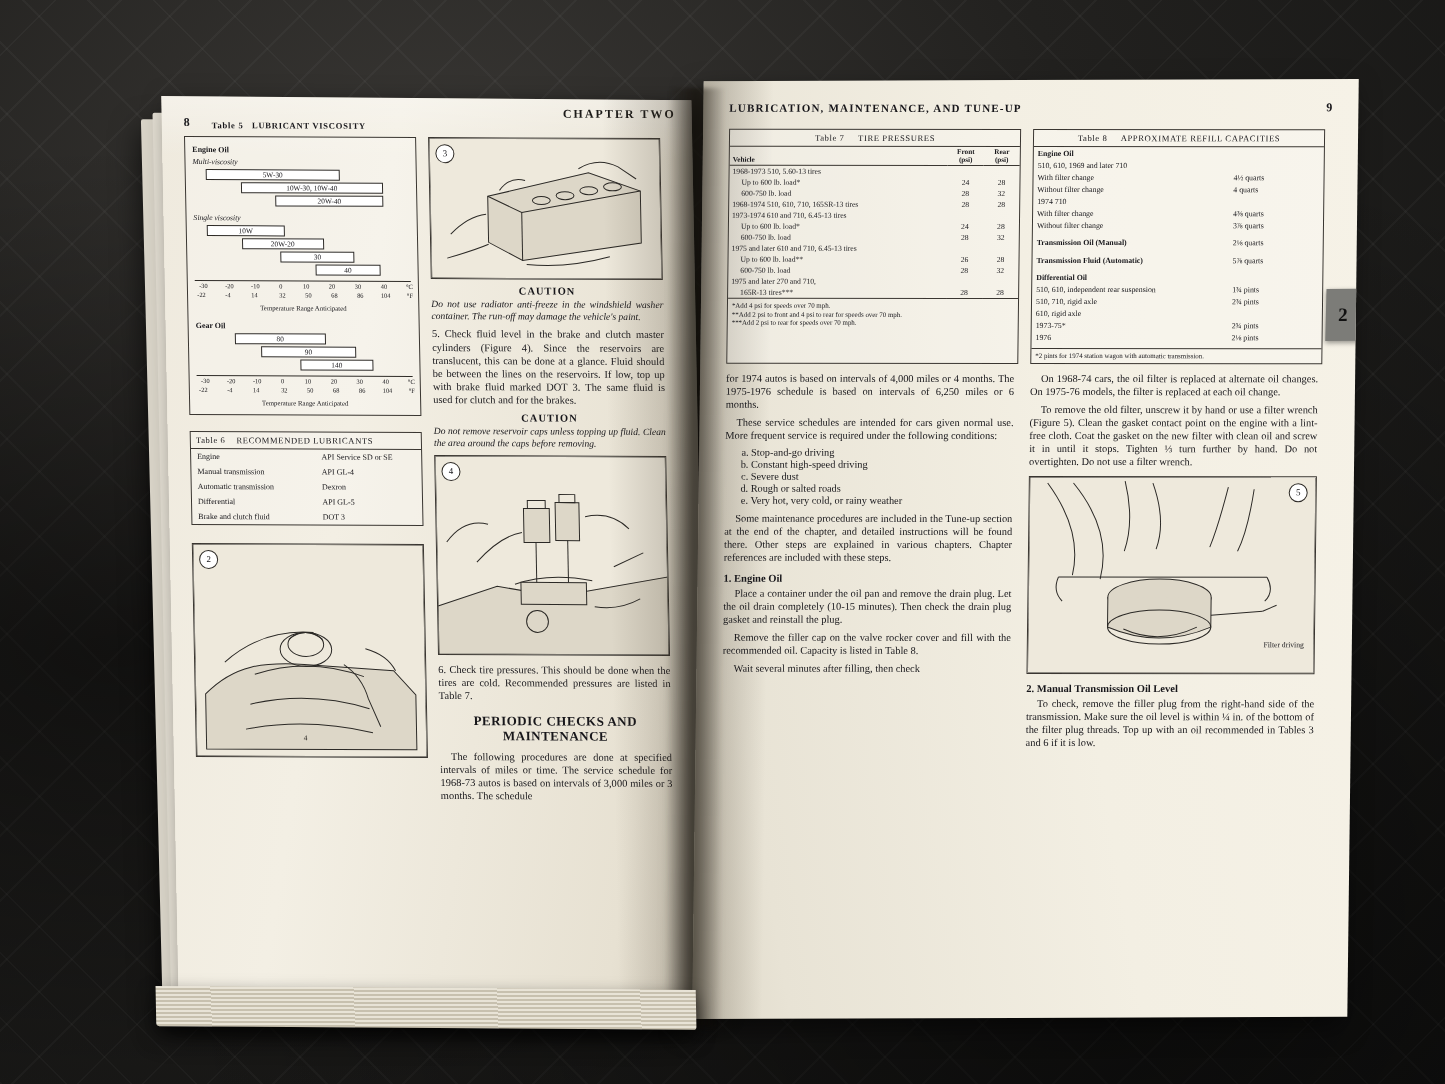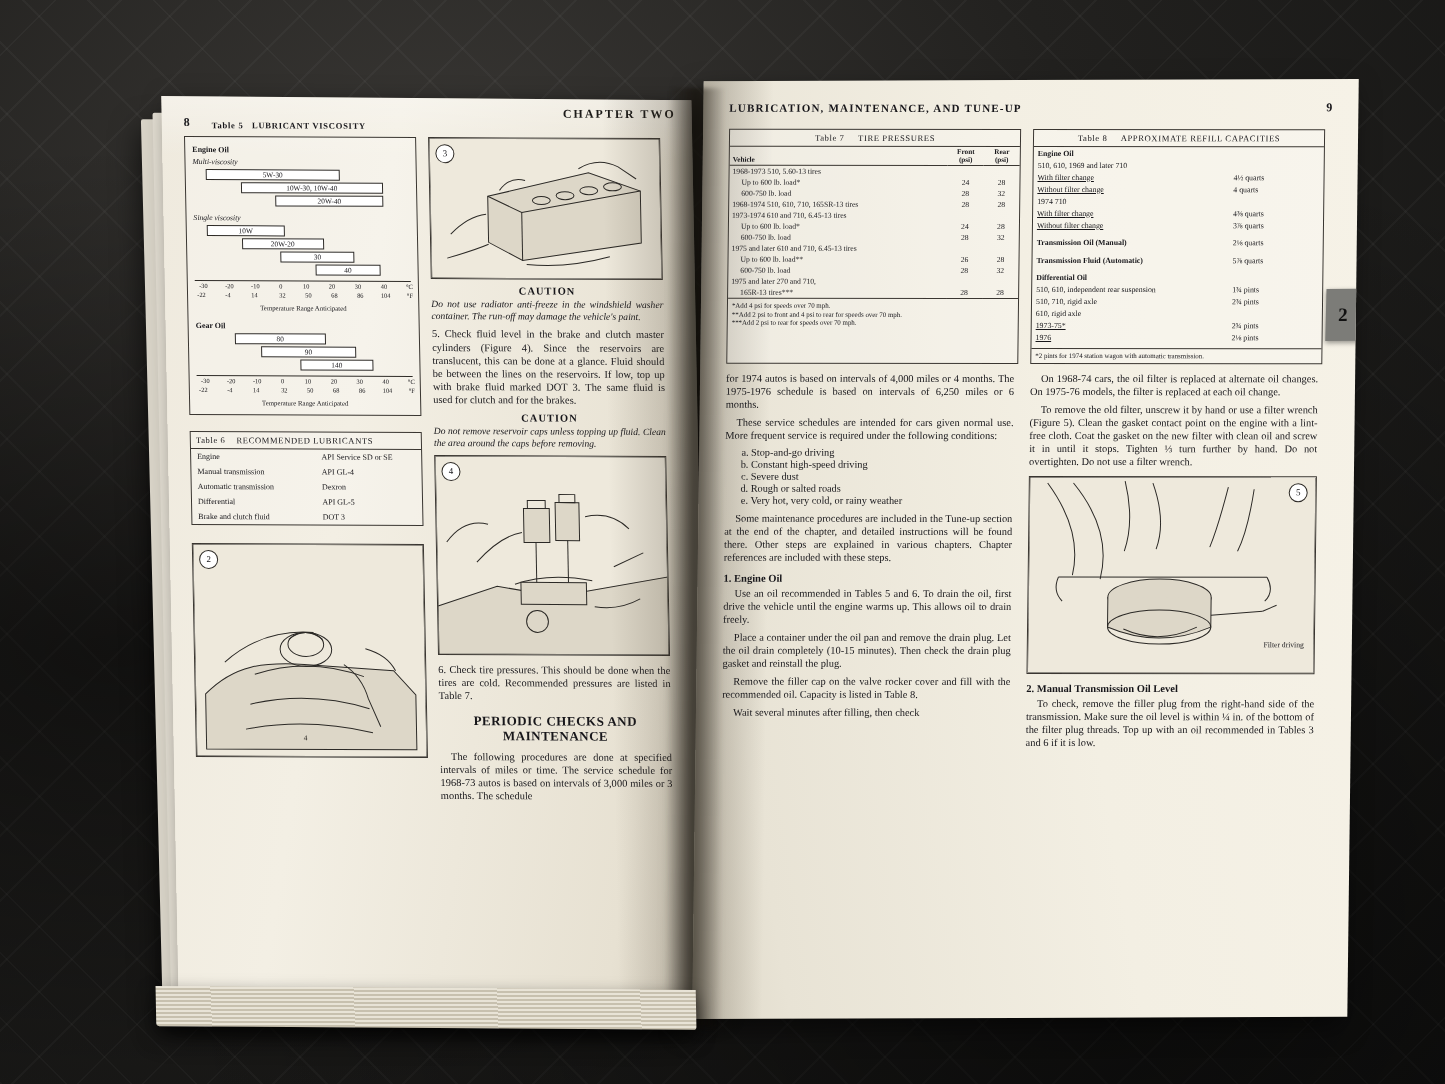--- a/index.html
+++ b/index.html
@@ -144,21 +144,21 @@
   .t7 th,.t7 td{border:0;padding:1px 3px;vertical-align:bottom;}
   .t7 .hdrrow td{font-size:7.2px;text-align:center;font-weight:bold;}
   .t7 .num{text-align:center;width:30px;}
   .t7 .ind{padding-left:12px;}
   .rule{border-top:1px solid #3a3631;}
   .foot{font-size:6.9px;line-height:1.25;padding:3px 4px;}
 
   .t8{width:100%;border-collapse:collapse;font-size:7.8px;}
   .t8 td{padding:1.5px 4px;}
   .t8 td.v{text-align:left;width:86px;}
-  .t8 td.ind{text-decoration:underline;}
+  .t8 td.ind{}
   .t8 .sec{font-weight:bold;}
 
   
   .bcols{display:flex;gap:16px;margin-top:8px;}
   .bc{width:288px;font-size:10.4px;}
 
   
   .tab{position:absolute;right:-4px;top:210px;width:34px;height:52px;background:#7c7c78;
     transform:rotate(0.7deg) skewY(-0.9deg);
     display:flex;align-items:center;justify-content:center;
@@ -568,21 +568,20 @@
             <p>These service schedules are intended for cars given normal use. More frequent service is required under the following conditions:</p>
             <ol class="abc" type="a">
               <li>Stop-and-go driving</li>
               <li>Constant high-speed driving</li>
               <li>Severe dust</li>
               <li>Rough or salted roads</li>
               <li>Very hot, very cold, or rainy weather</li>
             </ol>
             <p>Some maintenance procedures are included in the Tune-up section at the end of the chapter, and detailed instructions will be found there. Other steps are explained in various chapters. Chapter references are included with these steps.</p>
             <div class="h3">1. Engine Oil</div>
-            <p>Use an oil recommended in Tables 5 and 6. To drain the oil, first drive the vehicle until the engine warms up. This allows oil to drain freely.</p>
             <p>Place a container under the oil pan and remove the drain plug. Let the oil drain completely (10-15 minutes). Then check the drain plug gasket and reinstall the plug.</p>
             <p>Remove the filler cap on the valve rocker cover and fill with the recommended oil. Capacity is listed in Table 8.</p>
             <p>Wait several minutes after filling, then check</p>
           </div>
 
           <div class="bc">
             <p>On 1968-74 cars, the oil filter is replaced at alternate oil changes. On 1975-76 models, the filter is replaced at each oil change.</p>
             <p>To remove the old filter, unscrew it by hand or use a filter wrench (Figure 5). Clean the gasket contact point on the engine with a lint-free cloth. Coat the gasket on the new filter with clean oil and screw it in until it stops. Tighten ⅓ turn further by hand. Do not overtighten. Do not use a filter wrench.</p>
 
             <div class="fig" style="height:196px;margin:8px 0 4px;">

